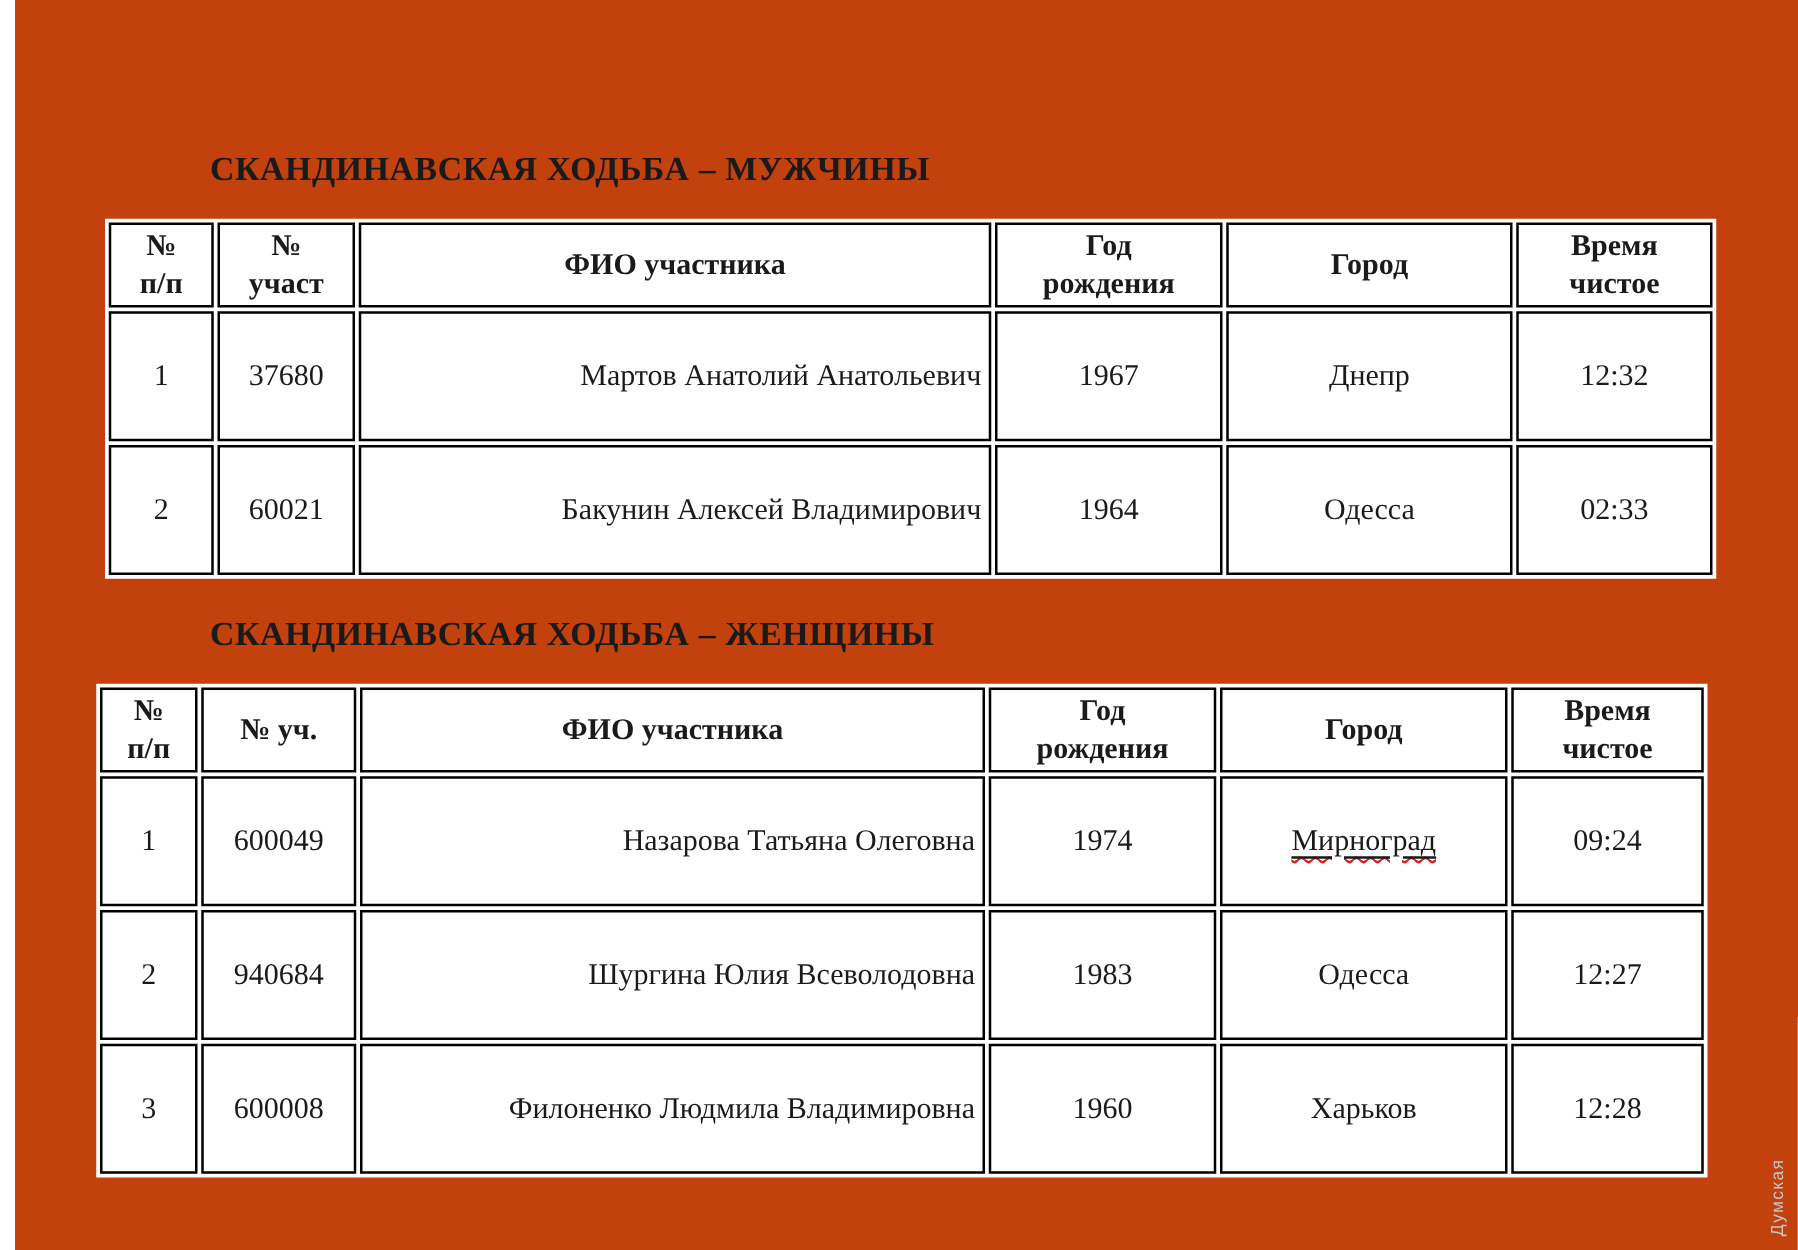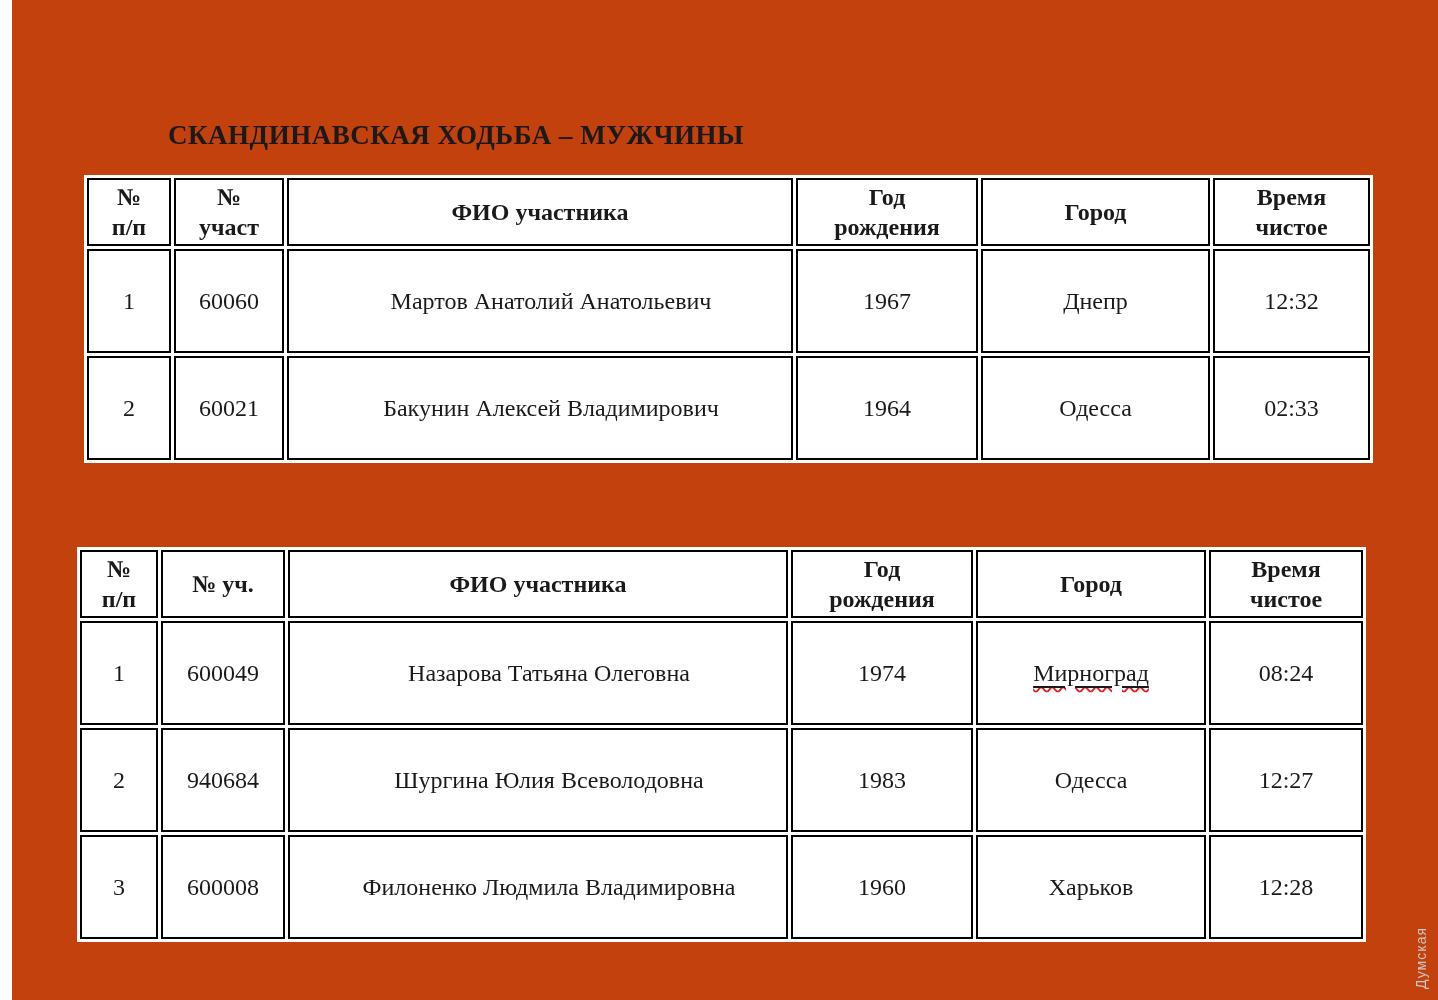--- a/index.html
+++ b/index.html
@@ -53,21 +53,21 @@
     height: 60px;
     padding: 2px 4px;
   }
   .results-table td { height: 96px; padding: 2px 6px; }
 
   .results-table td.col-0,
   .results-table td.col-1,
   .results-table td.col-3,
   .results-table td.col-4,
   .results-table td.col-5 { text-align: center; }
-  .results-table td.col-2 { text-align: center; padding-left: 28px; }
+  .results-table td.col-2 { text-align: right; padding-left: 28px; }
 
   
   .spellcheck-wavy {
     text-decoration-line: underline;
     text-decoration-style: wavy;
     text-decoration-color: #e02020;
     text-decoration-thickness: 1.5px;
     text-underline-offset: 5px;
   }
   .underline-solid {
@@ -118,37 +118,38 @@
           <th>Год
 рождения</th>
           <th>Город</th>
           <th>Время
 чистое</th>
         </tr>
       </thead>
     <tbody>
         <tr>
           <td class="col-0">1</td>
-          <td class="col-1">60060</td>
+          <td class="col-1">37680</td>
           <td class="col-2">Мартов Анатолий Анатольевич</td>
           <td class="col-3">1967</td>
           <td class="col-4">Днепр</td>
           <td class="col-5">12:32</td>
         </tr>
         <tr>
           <td class="col-0">2</td>
           <td class="col-1">60021</td>
           <td class="col-2">Бакунин Алексей Владимирович</td>
           <td class="col-3">1964</td>
           <td class="col-4">Одесса</td>
           <td class="col-5">02:33</td>
         </tr>
       </tbody>
   </table>
 
+  <h2 class="section-title title-women">СКАНДИНАВСКАЯ ХОДЬБА – ЖЕНЩИНЫ</h2>
 
   <table class="results-table table-women">
     <colgroup>
       <col style="width:78px">
         <col style="width:124px">
         <col style="width:500px">
       <col style="width:182px">
         <col style="width:230px">
         <col style="width:154px">
     </colgroup>
@@ -165,21 +166,21 @@
 чистое</th>
         </tr>
       </thead>
     <tbody>
         <tr>
           <td class="col-0">1</td>
           <td class="col-1">600049</td>
           <td class="col-2">Назарова Татьяна Олеговна</td>
           <td class="col-3">1974</td>
           <td class="col-4"><span class="spellcheck-wavy"><span class="underline-solid">Мирноград</span></span></td>
-          <td class="col-5">08:24</td>
+          <td class="col-5">09:24</td>
         </tr>
         <tr>
           <td class="col-0">2</td>
           <td class="col-1">940684</td>
           <td class="col-2">Шургина Юлия Всеволодовна</td>
           <td class="col-3">1983</td>
           <td class="col-4">Одесса</td>
           <td class="col-5">12:27</td>
         </tr>
         <tr>

